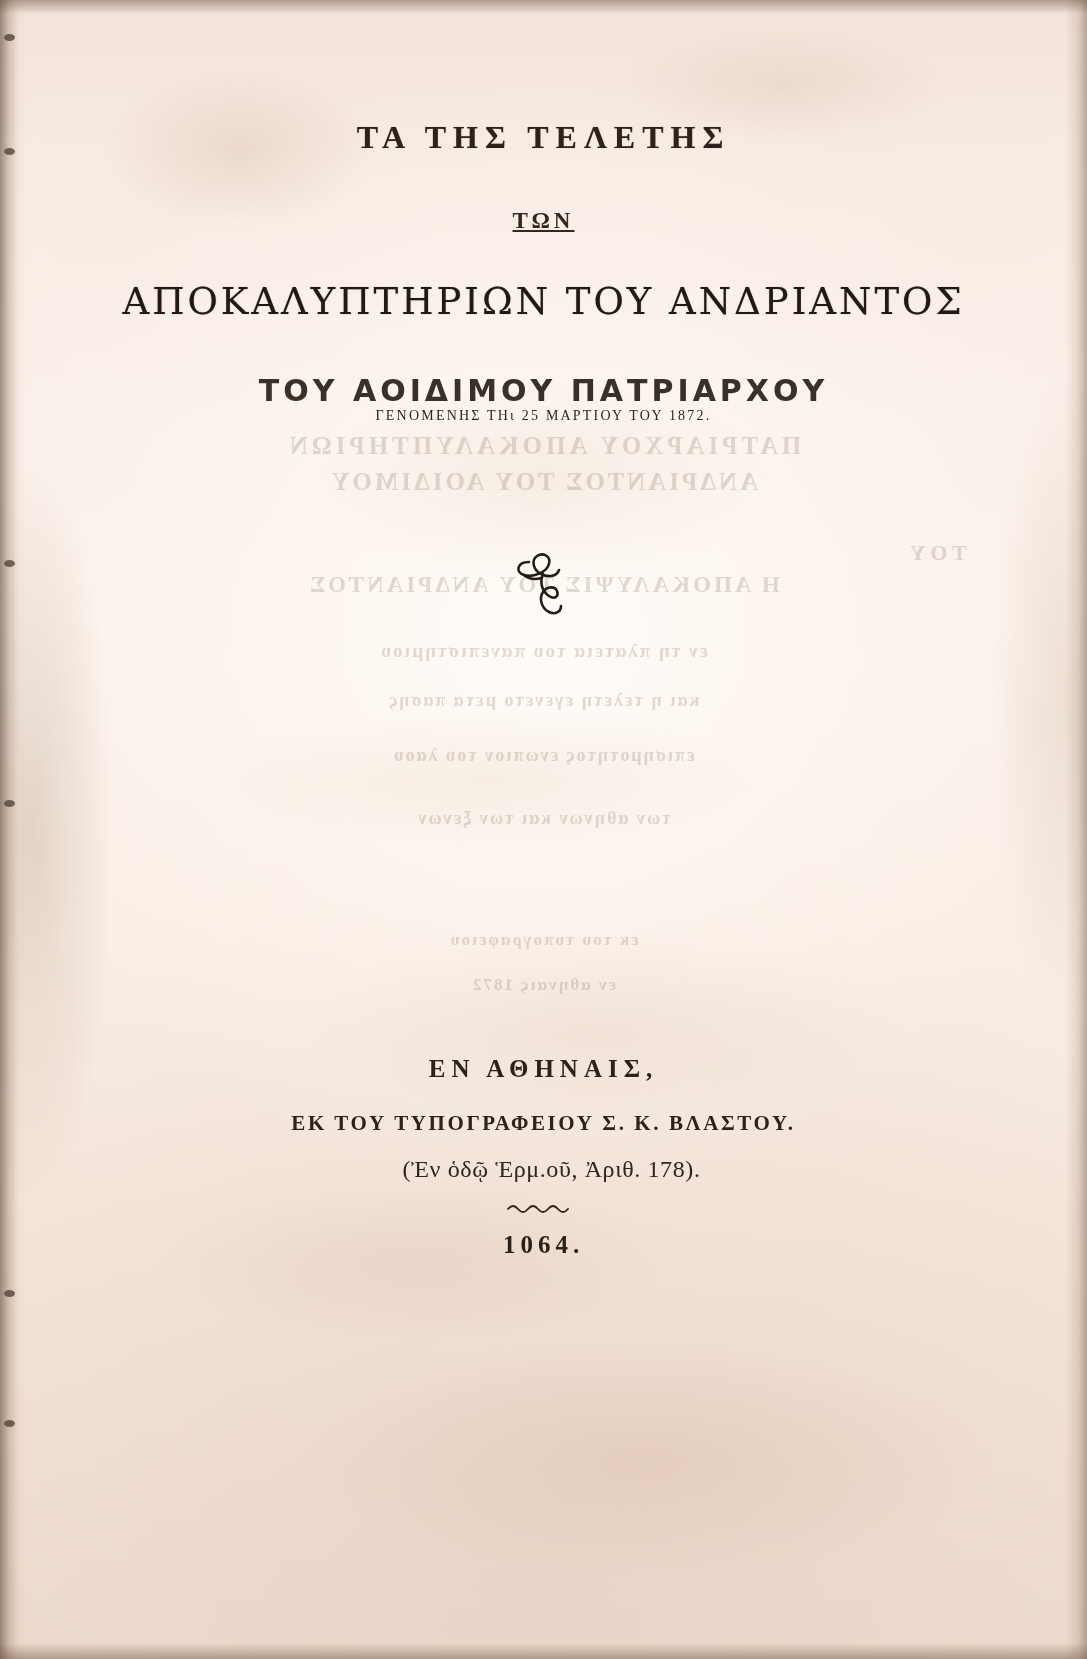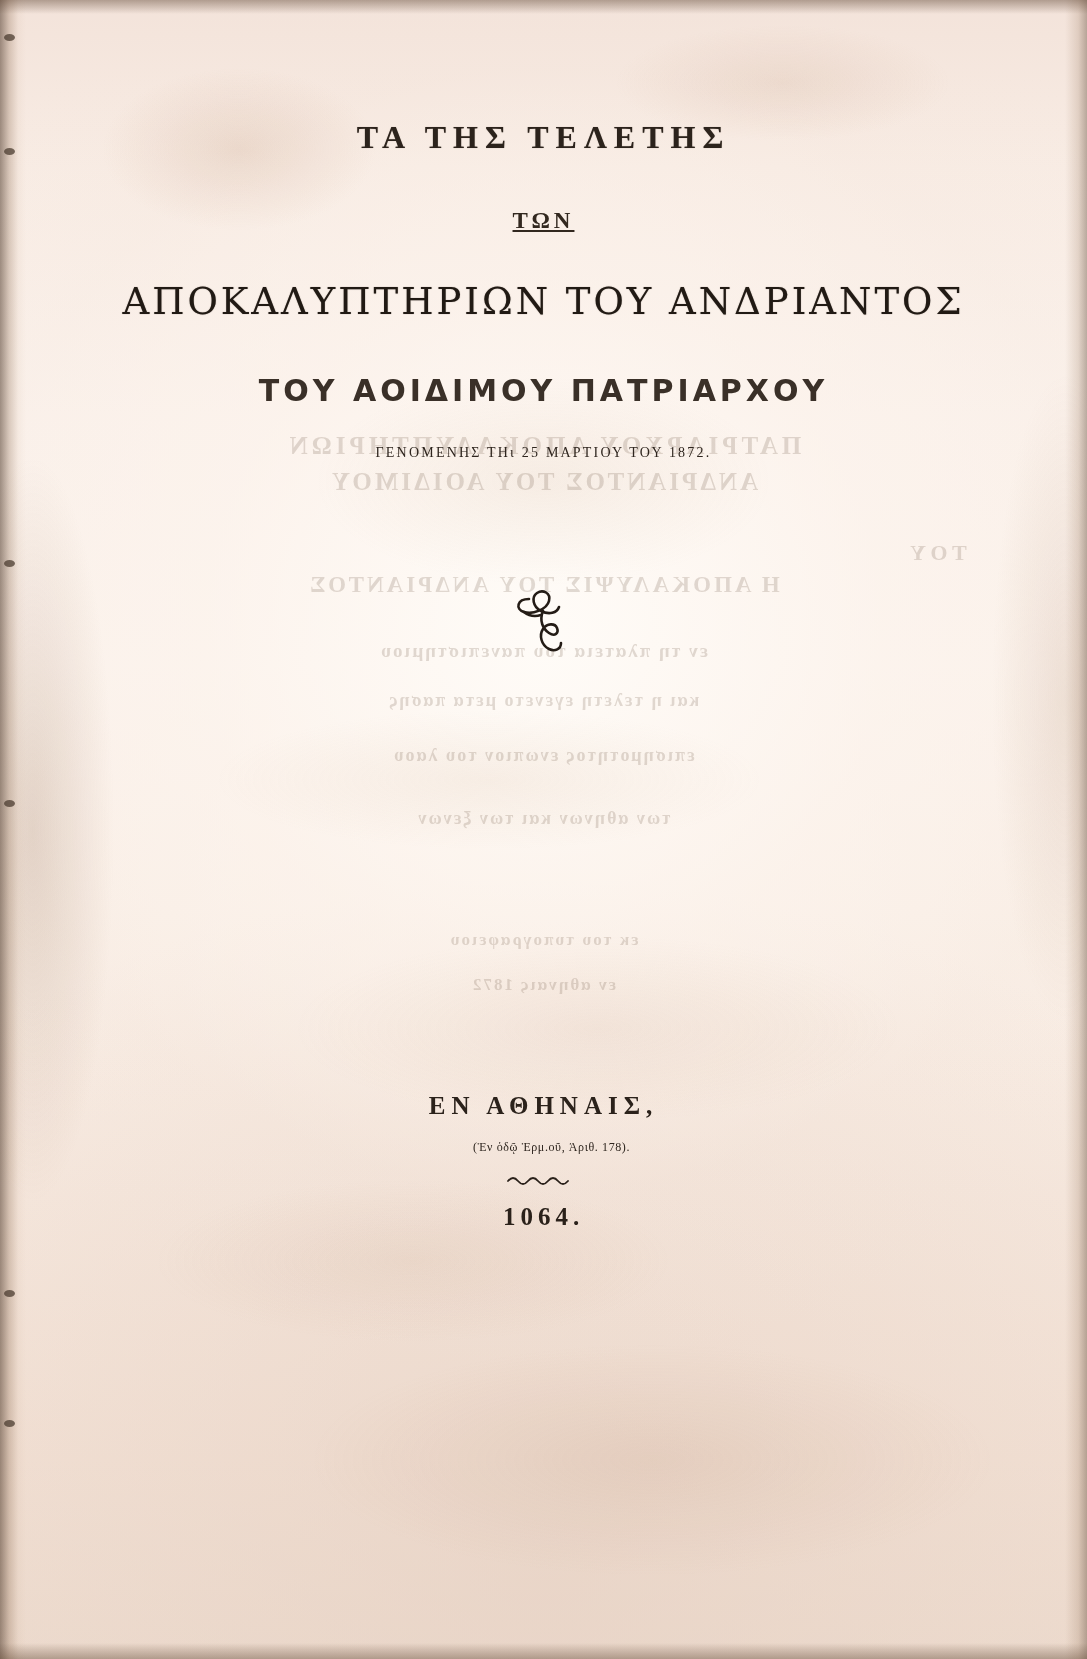--- a/index.html
+++ b/index.html
@@ -74,21 +74,20 @@
 
   .content {
     position: absolute;
     left: 0; right: 0; top: 7px;
     text-align: center;
   }
 
   .line {
     text-align: center;
     color: #2a211a;
-    margin-top: 37px;
   }
 
   .l-title1 {
     margin-top: 112px;
     font-size: 32px;
     letter-spacing: 7px;
     font-weight: 700;
     font-family: "Liberation Serif", serif;
     color: #2c231c;
     text-shadow: 0 0 1px rgba(60,45,35,0.35);
@@ -161,21 +160,21 @@
   }
   .l-press {
     margin-top: 28px;
     font-size: 21px;
     letter-spacing: 2.6px;
     font-weight: 700;
     color: #2c231c;
   }
   .l-addr {
     margin-top: 20px;
-    font-size: 12px;
+    font-size: 24px;
     letter-spacing: 0.6px;
     color: #2e251e;
     margin-left: 16px;
   }
   .squiggle {
     margin-top: 16px;
     height: 18px;
     display: flex;
     align-items: center;
     justify-content: center;
@@ -249,20 +248,21 @@
           <path d="M30 16 C18 16 16 26 25 29 C34 32 48 26 50 18 C52 10 44 6 38 10 C32 14 34 24 42 28 C50 32 58 30 60 24"></path>
           <path d="M44 28 C40 38 44 46 50 50 C56 54 60 50 58 45 C56 40 48 40 44 46 C40 52 42 62 50 66 C56 69 62 66 62 60"></path>
           <path d="M25 29 C30 33 36 34 42 32"></path>
         </g>
       </svg>
     </div>
   </div>
 
   <div class="imprint">
     <div class="line l-city">ΕΝ ΑΘΗΝΑΙΣ,</div>
+    <div class="line l-press">ΕΚ ΤΟΥ ΤΥΠΟΓΡΑΦΕΙΟΥ Σ. Κ. ΒΛΑΣΤΟΥ.</div>
     <div class="line l-addr">(Ἐν ὁδῷ Ἑρμ.οῦ, Ἀριθ. 178).</div>
     <div class="squiggle">
       <svg width="80" height="14" viewBox="0 0 80 14" aria-hidden="true">
         <path d="M4 8 q5 -6 10 0 q5 6 10 0 q5 -6 10 0 q5 6 10 0 q5 -6 10 0 q5 6 10 0" fill="none" stroke="#2a211a" stroke-width="1.8" stroke-linecap="round"></path>
       </svg>
     </div>
     <div class="line l-year">1064.</div>
   </div>
 
   <div class="edge-left"></div>

